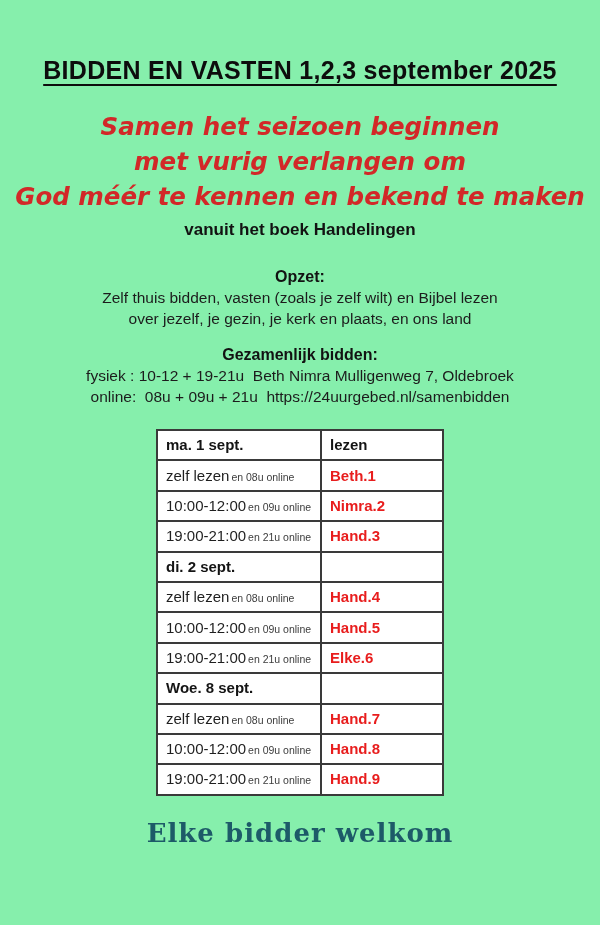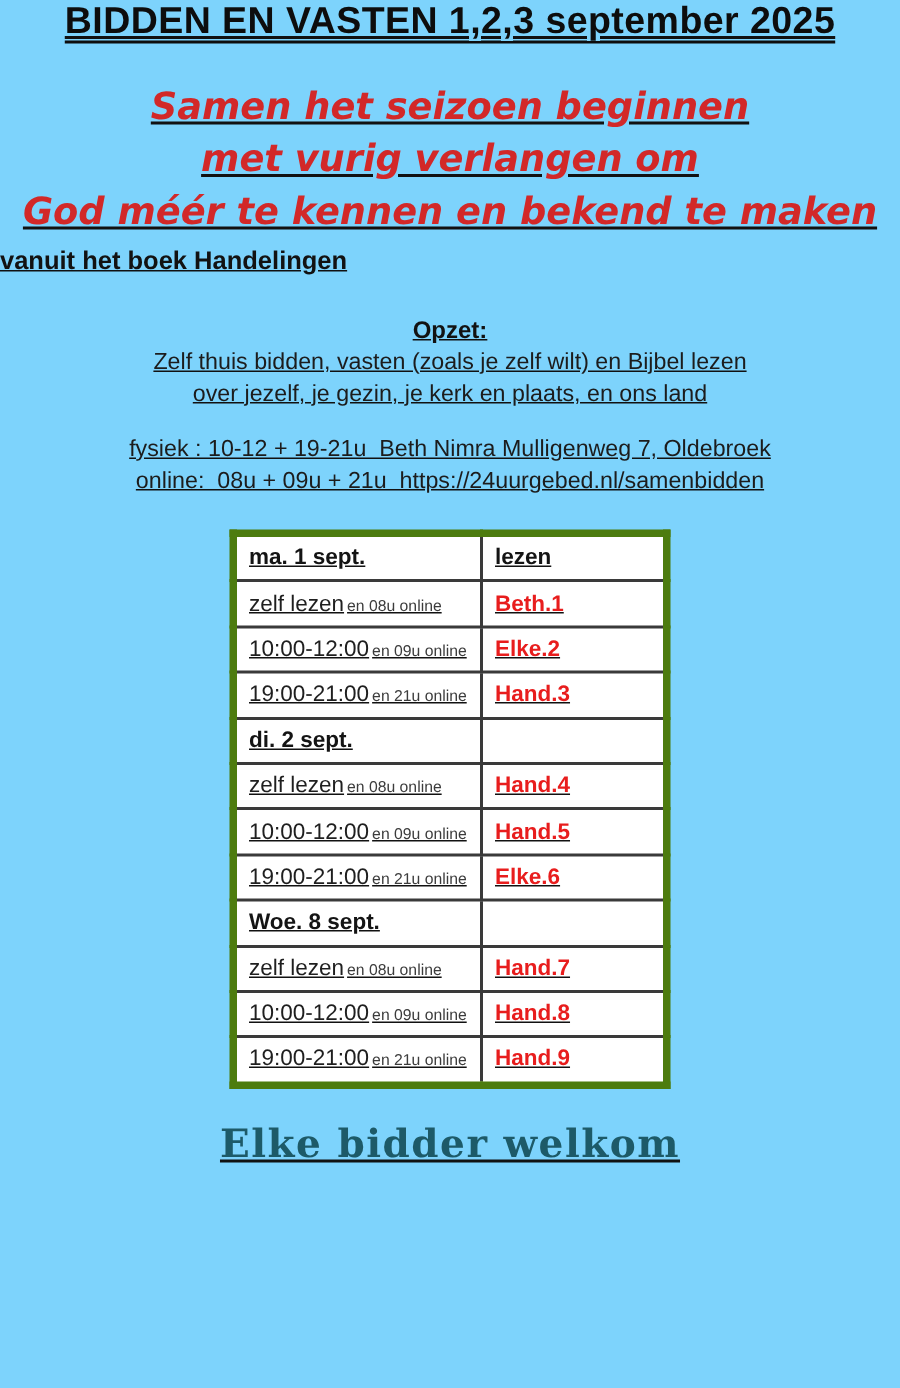--- a/index.html
+++ b/index.html
@@ -5,26 +5,26 @@
   html, body {
     margin: 0;
     padding: 0;
     background: #ffffff;
   }
   .page {
     position: relative;
     width: 600px;
     height: 925px;
     margin: 0 auto;
-    background: #7dd3fc;
+    background: #86efac;
     font-family: "Liberation Sans", sans-serif;
     color: #111111;
     overflow: hidden;
     box-sizing: border-box;
-    text-decoration: underline;
+    padding-top: 56px;
   }
   .title {
     margin: 0;
     text-align: center;
     font-size: 25px;
     font-weight: bold;
     letter-spacing: 0.3px;
     color: #0d0d0d;
     text-decoration: underline;
     text-decoration-thickness: 2px;
@@ -37,20 +37,21 @@
     color: var(--accent-red, #d22828);
     font-family: "DejaVu Sans", sans-serif;
     font-style: italic;
     font-weight: 600;
     font-size: 25px;
     line-height: 35px;
     transform: scaleX(0.98);
   }
   .tagline-sub {
     margin-top: 6px;
+    text-align: center;
     font-size: 17px;
     font-weight: bold;
     color: #121212;
   }
   .section {
     text-align: center;
   }
   .section-opzet { margin-top: 28px; }
   .section-gezamenlijk { margin-top: 17px; }
   .section-heading {
@@ -61,21 +62,21 @@
   }
   .section-line {
     font-size: 15.5px;
     line-height: 20.5px;
     color: #1c1c1c;
     white-space: pre-wrap;
   }
   table.schedule {
     margin: 22px auto 0 auto;
     border-collapse: collapse;
-    border: 5px solid #4d7c0f;
+    border: 1px solid #4d7c0f;
   }
   table.schedule td {
     border: 2px solid #3a3a3a;
     height: 28.4px;
     padding: 0 6px 0 8px;
     vertical-align: middle;
     background: #ffffff;
   }
   td.cell-left  { width: 148px; }
   td.cell-right { width: 106px; }
@@ -128,37 +129,38 @@
 
   <div class="tagline-sub">vanuit het boek Handelingen</div>
 
   <div class="section section-opzet">
     <div class="section-heading">Opzet:</div>
     <div class="section-line">Zelf thuis bidden, vasten (zoals je zelf wilt) en Bijbel lezen</div>
     <div class="section-line">over jezelf, je gezin, je kerk en plaats, en ons land</div>
   </div>
 
   <div class="section section-gezamenlijk">
+    <div class="section-heading">Gezamenlijk bidden:</div>
     <div class="section-line">fysiek : 10-12 + 19-21u  Beth Nimra Mulligenweg 7, Oldebroek</div>
     <div class="section-line">online:  08u + 09u + 21u  https://24uurgebed.nl/samenbidden</div>
   </div>
 
   <table class="schedule">
     <tbody>
       <tr>
         <td class="cell-left"><span class="day-label">ma. 1 sept.</span></td>
         <td class="cell-right"><span class="lezen-label">lezen</span></td>
       </tr>
       <tr>
         <td class="cell-left"><span class="slot-main">zelf lezen</span><span class="slot-note">en 08u online</span></td>
         <td class="cell-right"><span class="hand-label">Beth.1</span></td>
       </tr>
       <tr>
         <td class="cell-left"><span class="slot-main">10:00-12:00</span><span class="slot-note">en 09u online</span></td>
-        <td class="cell-right"><span class="hand-label">Elke.2</span></td>
+        <td class="cell-right"><span class="hand-label">Nimra.2</span></td>
       </tr>
       <tr>
         <td class="cell-left"><span class="slot-main">19:00-21:00</span><span class="slot-note">en 21u online</span></td>
         <td class="cell-right"><span class="hand-label">Hand.3</span></td>
       </tr>
       <tr>
         <td class="cell-left"><span class="day-label">di. 2 sept.</span></td>
         <td class="cell-right"></td>
       </tr>
       <tr>

